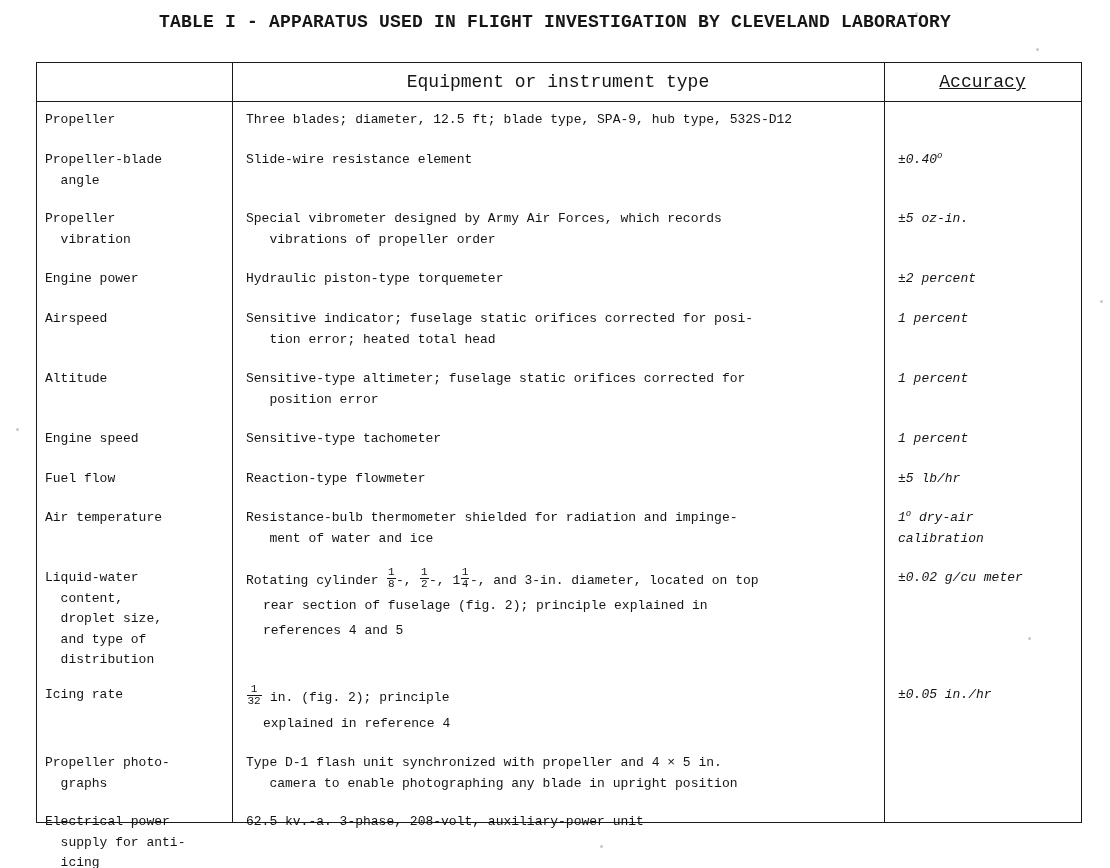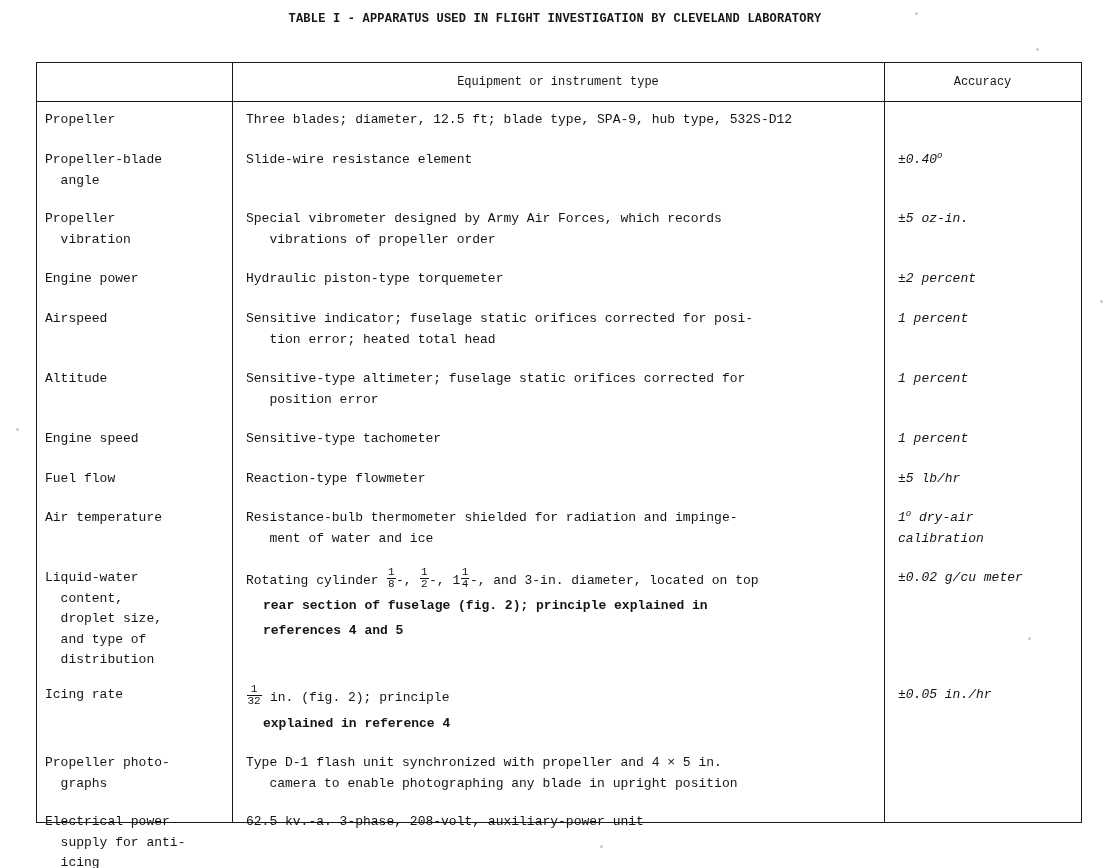--- a/index.html
+++ b/index.html
@@ -23,21 +23,21 @@
     height: 868px;
   }
 
   
   .table-title {
     position: absolute;
     left: 0;
     top: 12px;
     width: 1110px;
     text-align: center;
-    font-size: 12px;
+    font-size: 18px;
     letter-spacing: 0.2px;
     font-weight: 700;
     color: #161616;
     white-space: nowrap;
   }
 
   
   .table-wrap {
     position: absolute;
     left: 36px;
@@ -67,26 +67,26 @@
     background: #1a1a1a;
   }
 
   
   .hdr {
     position: absolute;
     top: 0;
     height: 38px;
     line-height: 38px;
     text-align: center;
-    font-size: 12px;
+    font-size: 18px;
     color: #141414;
     white-space: nowrap;
   }
   .hdr-equipment { left: 195px; width: 652px; }
-  .hdr-accuracy  { left: 847px; width: 197px; }
+  .hdr-accuracy  { left: 847px; width: 197px; text-decoration: underline; }
 
   
   .rows {
     position: absolute;
     left: 0;
     top: 39px;
     right: 0;
     bottom: 0;
   }
   .row {
@@ -112,21 +112,21 @@
     white-space: pre-wrap;
   }
   .cell-acc {
     left: 861px;
     width: 182px;
     white-space: pre-wrap;
     font-style: italic;
   }
 
   
-  .ind { padding-left: 17px; display: inline-block; font-weight: bold; }
+  .ind { padding-left: 17px; display: inline-block; }
 
   
   .frac {
     display: inline-block;
     vertical-align: -0.42em;
     text-align: center;
     font-size: 11px;
     line-height: 1.02;
     margin: 0 0.5px;
     position: relative;

